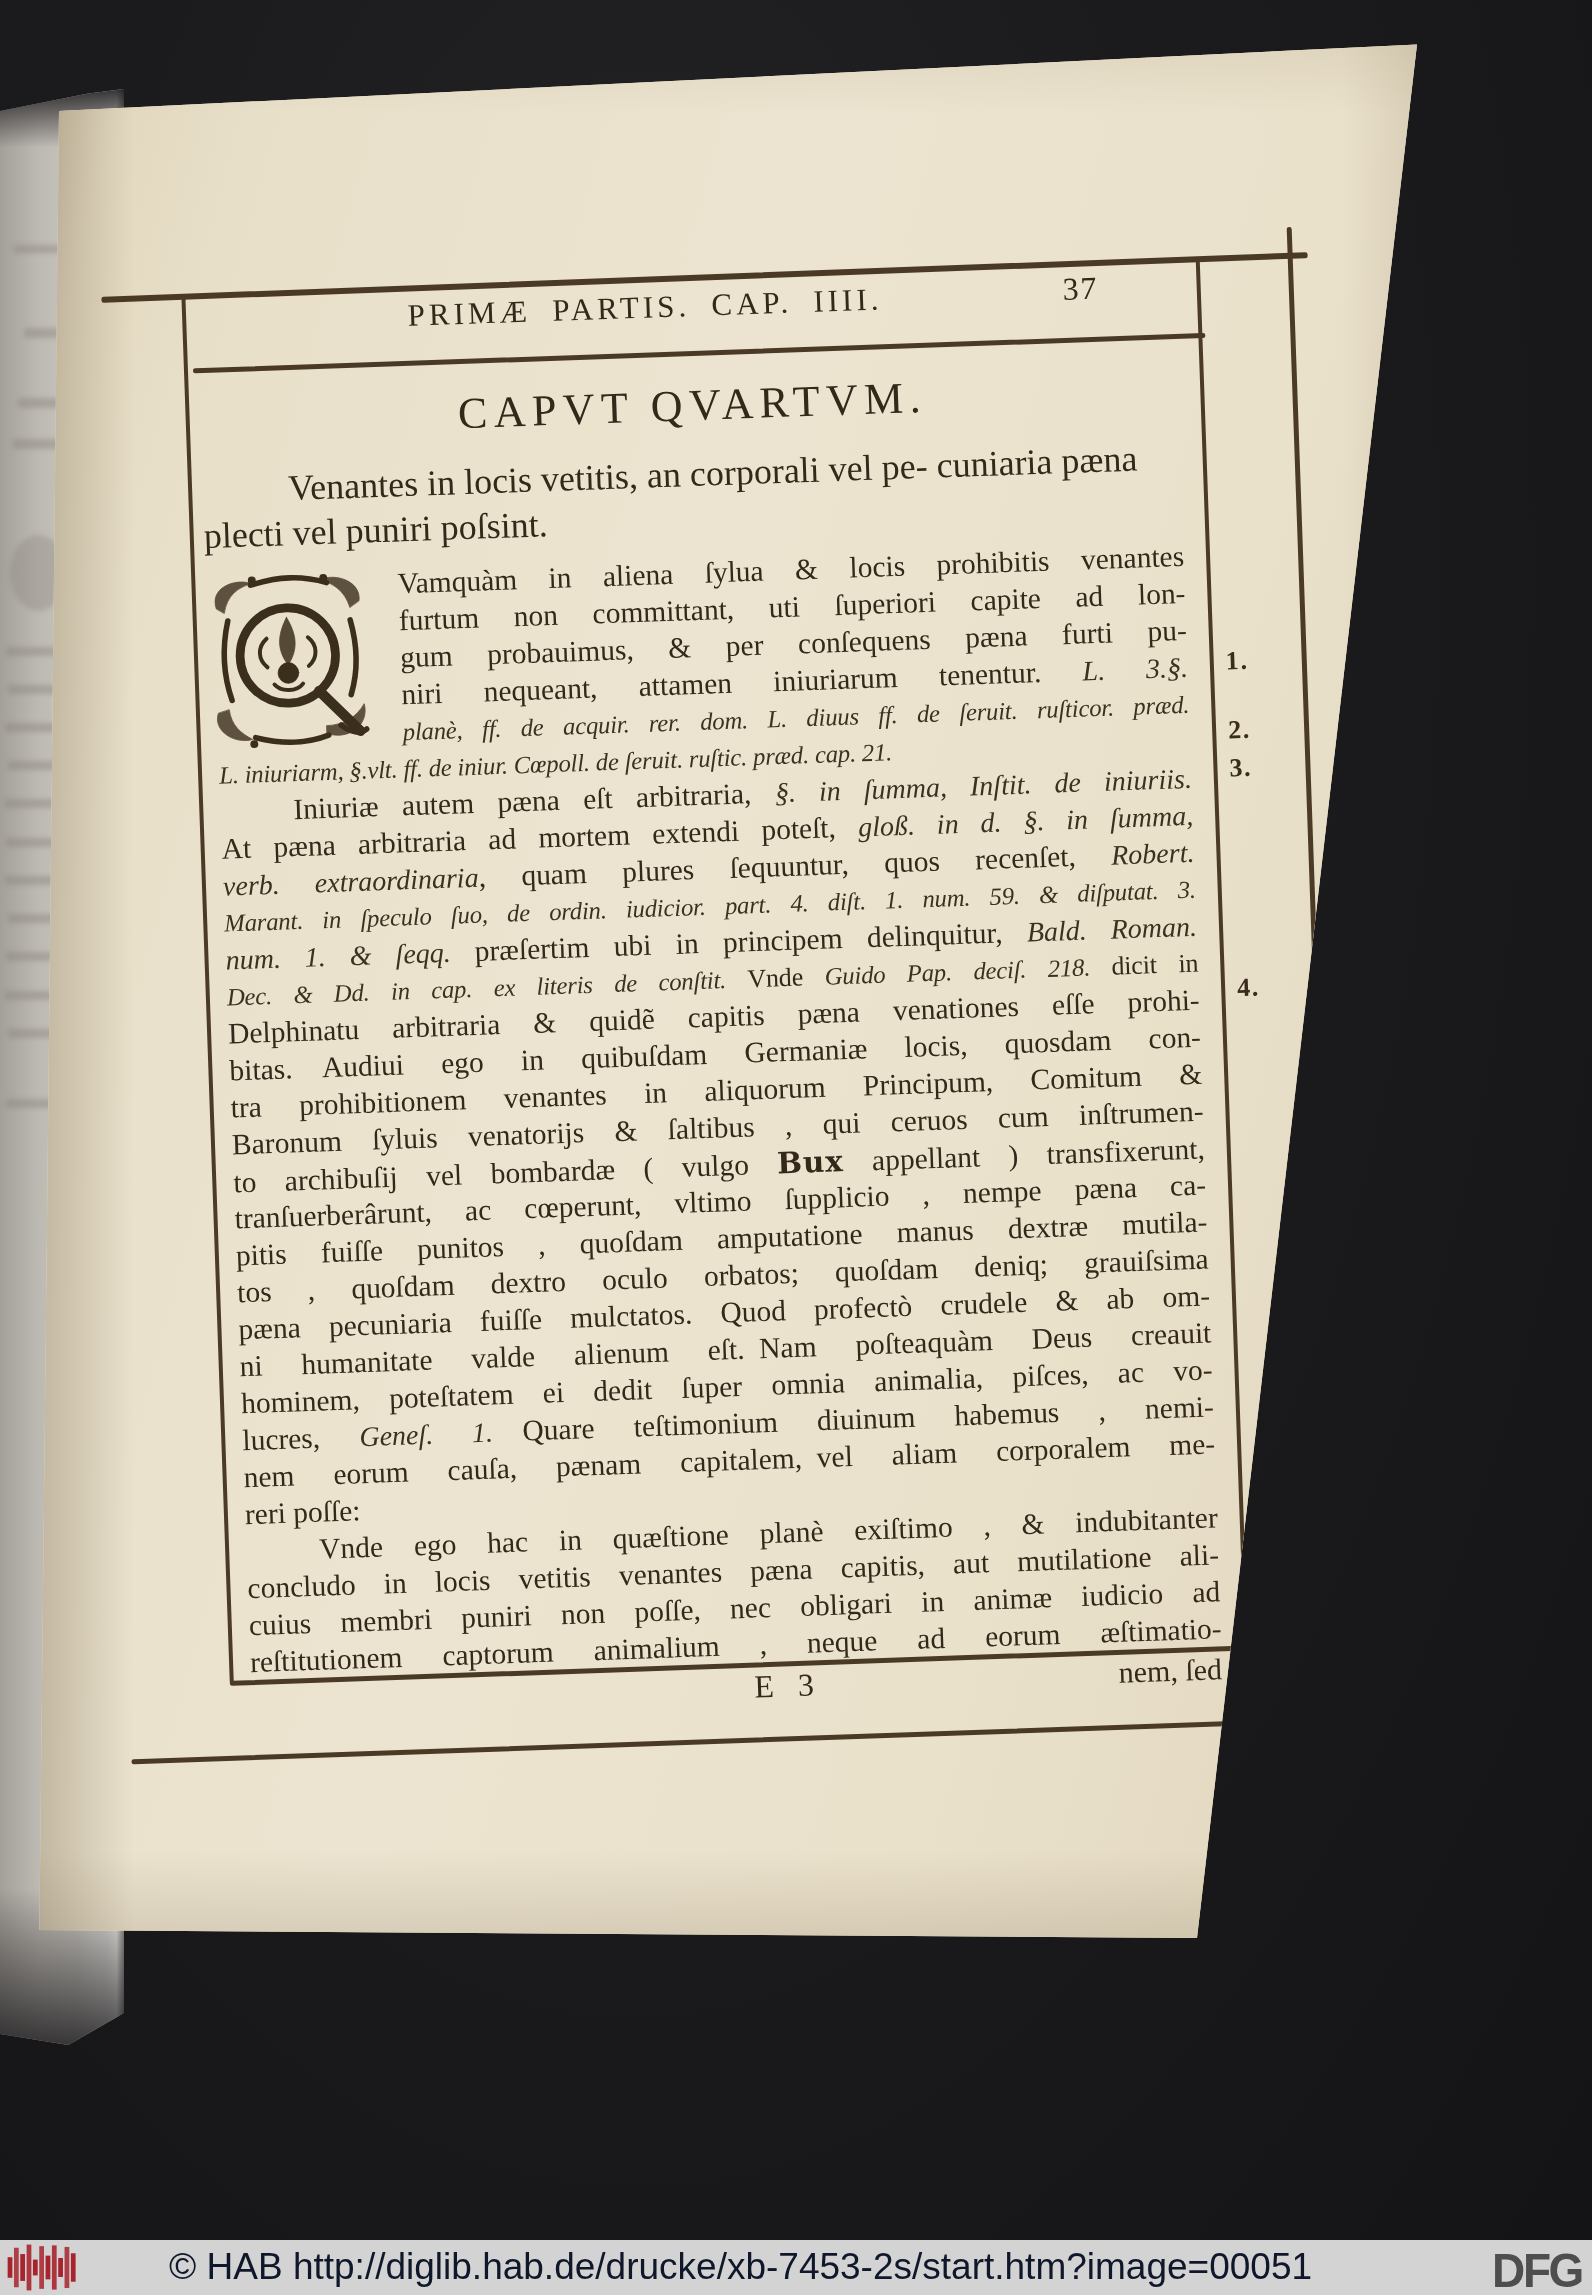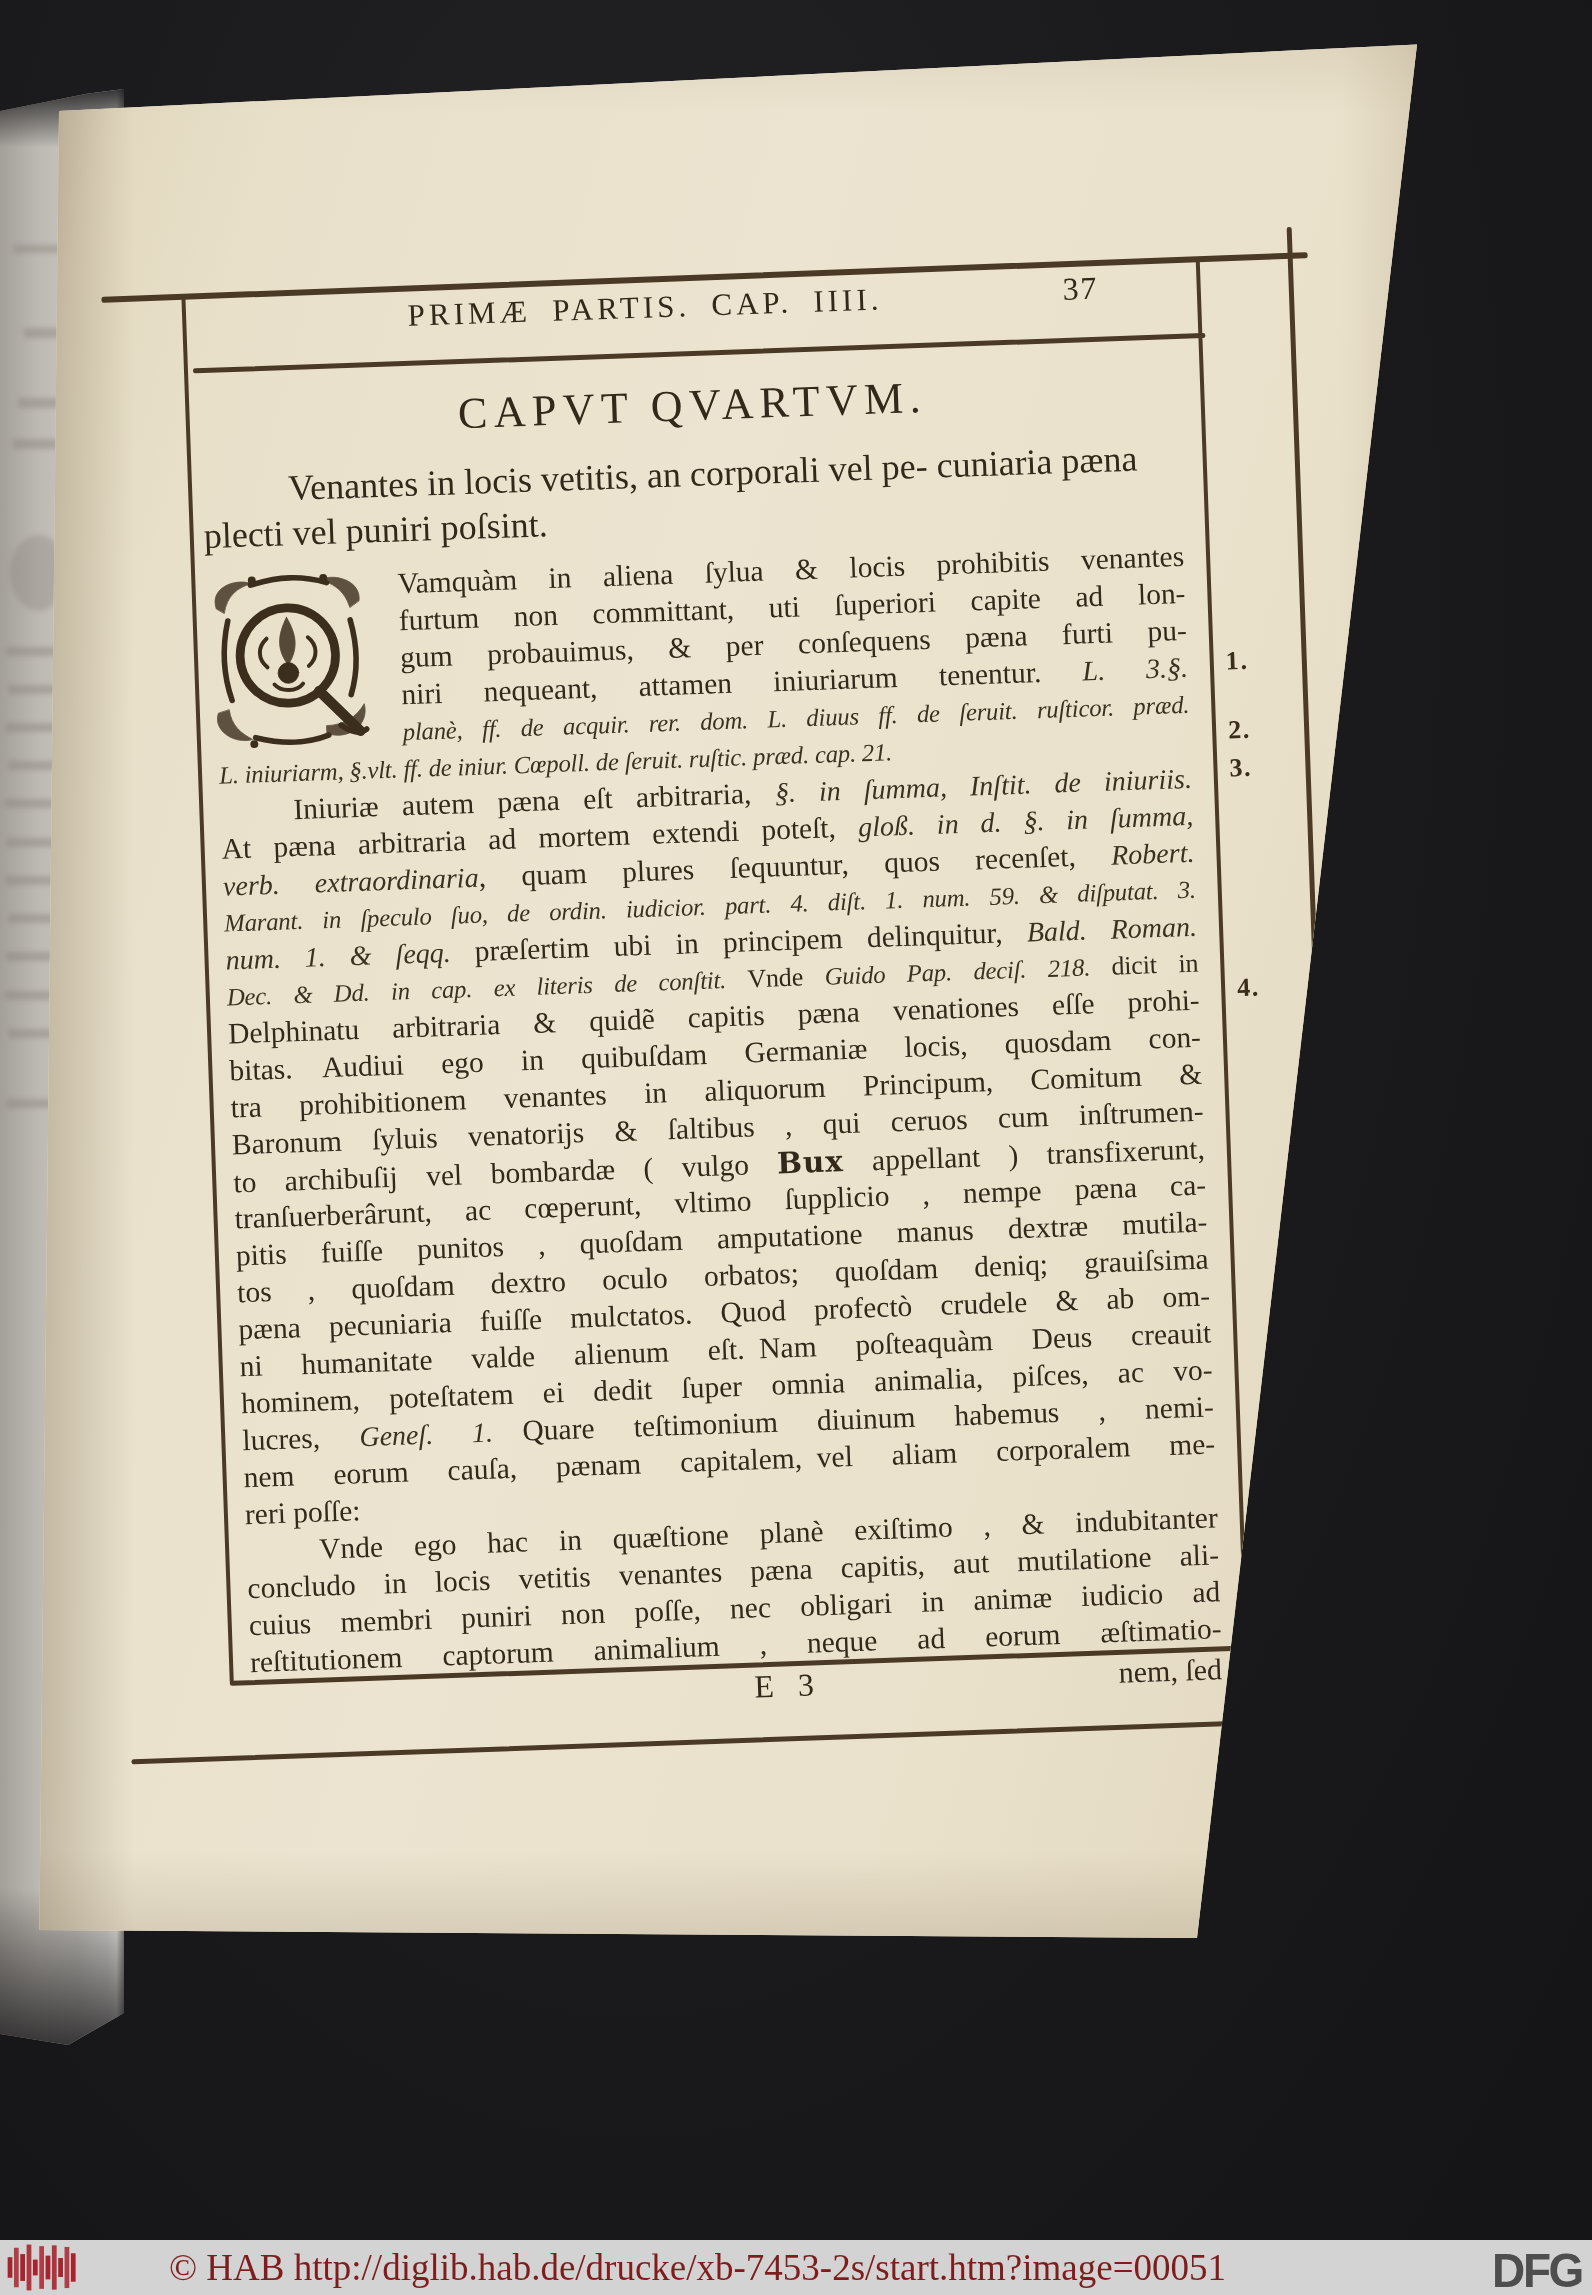--- a/index.html
+++ b/index.html
@@ -49,22 +49,22 @@
   .ind{text-indent:73px;}
   .noj{text-align-last:left;}
   
   .mnum{position:absolute;left:1200px;width:68px;font-size:26px;font-weight:bold;color:#3a2d1b;letter-spacing:1.6px;}
   
   #sig{position:absolute;left:693px;top:1631px;font-size:32px;letter-spacing:8px;}
   #catchword{position:absolute;right:226px;top:1631px;font-size:30px;}
   
   #footer-bar{position:absolute;left:0;top:2240px;width:1593px;height:56px;background:#d3d3d3;}
   #hab-logo{position:absolute;left:6.4px;top:3.2px;}
-  #footer-text{position:absolute;left:169px;top:6.4px;font-family:Liberation Serif, serif;
-    font-size:37px;color:#7f1d1d;white-space:nowrap;}
+  #footer-text{position:absolute;left:169px;top:6.4px;font-family:Liberation Sans, sans-serif;
+    font-size:37px;color:#0f172a;white-space:nowrap;}
   #dfg-logo{position:absolute;right:11px;top:3.2px;font-family:"Liberation Sans","DejaVu Sans",sans-serif;
     font-size:46px;font-weight:bold;color:#4e4e4e;letter-spacing:-2.4px;transform:scaleY(1.04);}
 </style>
 </head>
 <body>
 
 <div id="stage">
 
   <div id="book-edge">
     <div class="ghost" style="left:14.3px;top:156px;width:51px;height:8px"></div>

